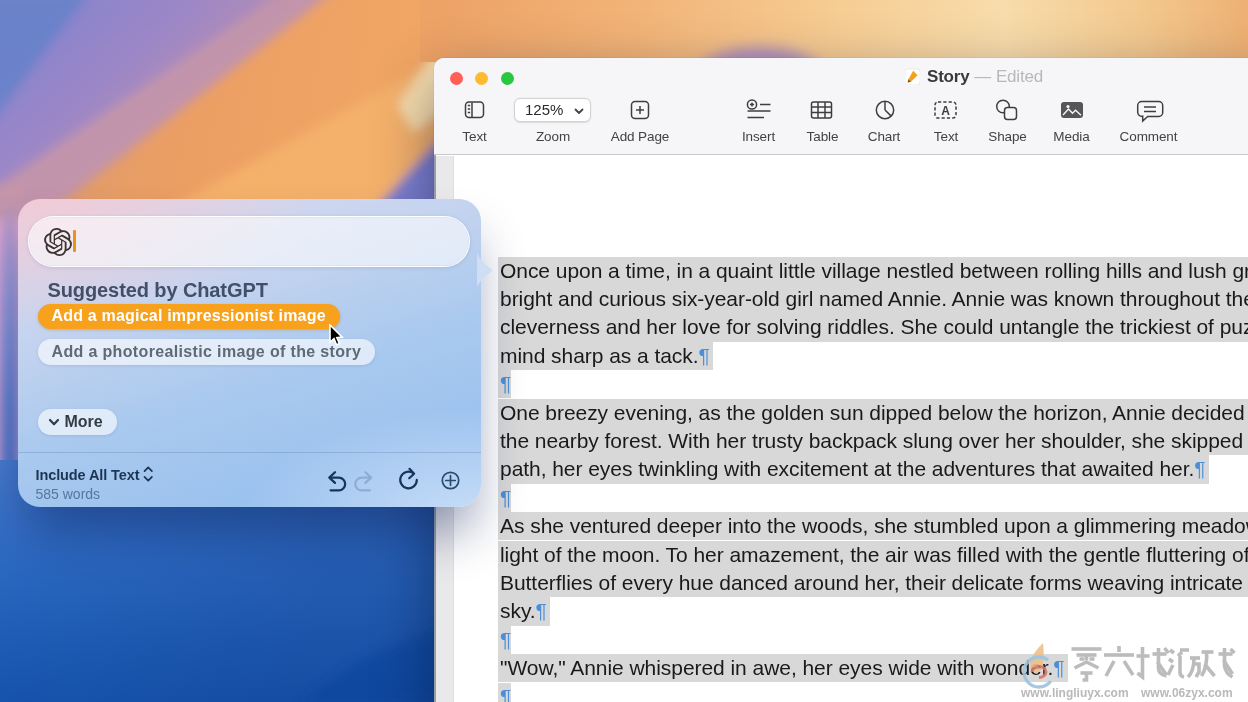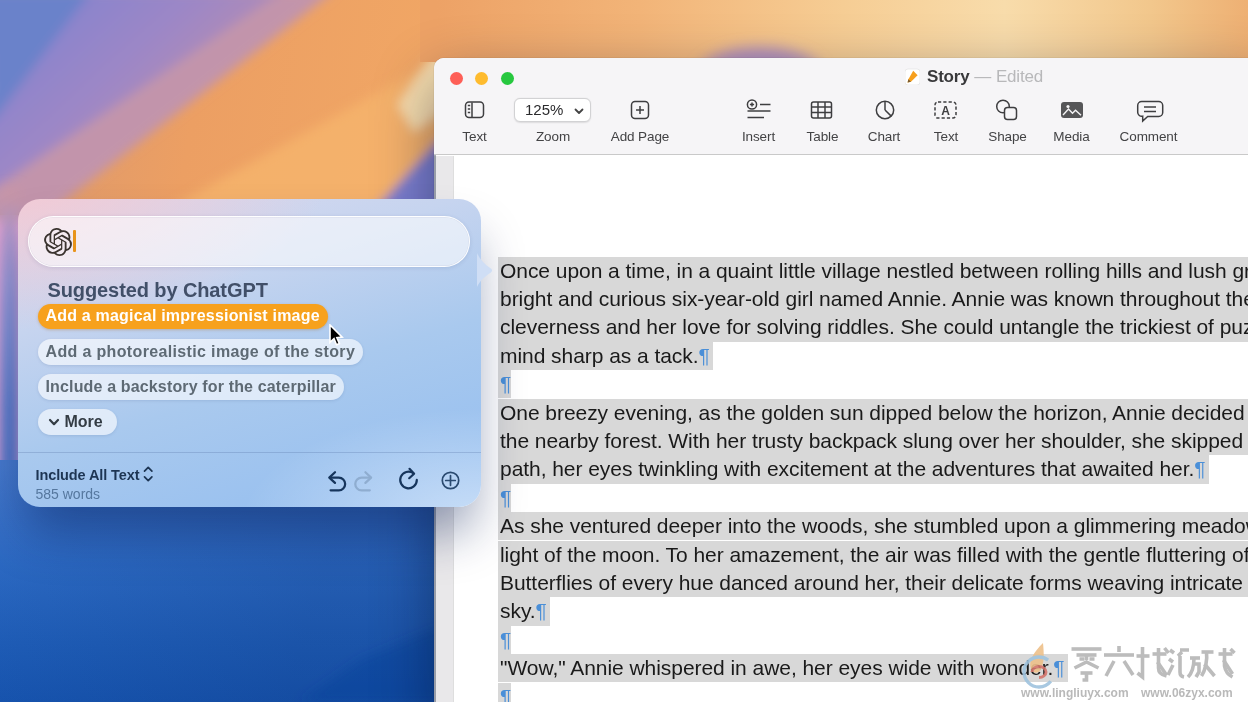--- a/index.html
+++ b/index.html
@@ -42,21 +42,21 @@
       linear-gradient(163deg,#dcdaee 0%, #c6d4ef 30%, #a9c9ee 58%, #92bdf0 100%);
     box-shadow:0 32px 50px -8px rgba(0,25,80,.42);}
   #inpill{position:absolute;left:10px;top:17px;width:442px;height:51px;border-radius:26px;
     background:rgba(255,255,255,.58);border:1px solid rgba(255,255,255,.9);
     box-shadow:0 1px 4px rgba(60,70,120,.14), inset 0 0 0 .5px rgba(130,130,160,.15);}
   #ailogo{position:absolute;left:15px;top:10.5px;}
   #cursorbar{position:absolute;left:43.5px;top:13px;width:3px;height:22px;background:#e8941c;border-radius:1px;}
   #phtext{position:absolute;left:49.5px;top:12.5px;font-size:19.5px;color:#a5a1a9;letter-spacing:0;}
   #sugg{position:absolute;left:29.5px;top:80px;font-size:20px;font-weight:700;color:#414f68;letter-spacing:-0.1px;}
   .spill{position:absolute;left:19.5px;height:25.5px;border-radius:13px;font-size:16px;font-weight:700;
-    display:flex;align-items:center;padding:0 8px;letter-spacing:0.2px;white-space:nowrap;}
+    display:flex;align-items:center;padding:0 14px;letter-spacing:0.2px;white-space:nowrap;}
   .wpill{background:rgba(255,255,255,.62);color:#5e6a74;box-shadow:0 1px 3px rgba(60,80,130,.15);}
   #sp1{top:104.5px;background:#f7a11d;color:#fff;box-shadow:0 1px 3px rgba(160,90,0,.3);}
   #sp2{top:140px;letter-spacing:.35px;}
   #sp3{top:175px;letter-spacing:.15px;}
   #spmore{top:210px;color:#333c44;padding:0 14px 0 9px;letter-spacing:0;}
   #divider{position:absolute;left:0;top:252.5px;width:100%;height:1px;background:rgba(70,100,150,.25);}
   #iat{position:absolute;left:17.5px;top:267.5px;font-size:14.5px;font-weight:600;color:#1d3553;letter-spacing:-0.1px;}
   #words{position:absolute;left:17.5px;top:286.5px;font-size:14px;color:#55779e;}
 </style>
 </head>
@@ -249,21 +249,20 @@
   <div id="pop">
     <div id="inpill">
       <svg id="ailogo" width="28" height="28" viewBox="0 0 24 24">
           <path fill="#3b3430" d="M22.2819 9.8211a5.9847 5.9847 0 0 0-.5157-4.9108 6.0462 6.0462 0 0 0-6.5098-2.9A6.0651 6.0651 0 0 0 4.9807 4.1818a5.9847 5.9847 0 0 0-3.9977 2.9 6.0462 6.0462 0 0 0 .7427 7.0966 5.98 5.98 0 0 0 .511 4.9107 6.051 6.051 0 0 0 6.5146 2.9001A5.9847 5.9847 0 0 0 13.2599 24a6.0557 6.0557 0 0 0 5.7718-4.2058 5.9894 5.9894 0 0 0 3.9977-2.9001 6.0557 6.0557 0 0 0-.7475-7.073zM13.2599 22.4311a4.4755 4.4755 0 0 1-2.8764-1.0408l.1419-.0804 4.7783-2.7582a.7948.7948 0 0 0 .3927-.6813v-6.7369l2.02 1.1686a.071.071 0 0 1 .038.052v5.5826a4.504 4.504 0 0 1-4.4945 4.4944zm-9.6607-4.1254a4.4708 4.4708 0 0 1-.5346-3.0137l.142.0852 4.783 2.7582a.7712.7712 0 0 0 .7806 0l5.8428-3.3685v2.3324a.0804.0804 0 0 1-.0332.0615L9.74 19.9502a4.4992 4.4992 0 0 1-6.1408-1.6445zM2.3408 7.8956a4.485 4.485 0 0 1 2.3655-1.9728V11.6a.7664.7664 0 0 0 .3879.6765l5.8144 3.3543-2.0201 1.1685a.0757.0757 0 0 1-.071 0l-4.8303-2.7865A4.504 4.504 0 0 1 2.3408 7.8956zm16.5963 3.8558L13.1038 8.364 15.1192 7.2a.0757.0757 0 0 1 .071 0l4.8303 2.7913a4.4944 4.4944 0 0 1-.6765 8.1042v-5.6772a.79.79 0 0 0-.407-.667zm2.0107-3.0231l-.142-.0852-4.7735-2.7818a.7759.7759 0 0 0-.7854 0L9.409 9.2297V6.8974a.0662.0662 0 0 1 .0284-.0615l4.8303-2.7866a4.4992 4.4992 0 0 1 6.6802 4.66zM8.3065 12.863l-2.02-1.1638a.0804.0804 0 0 1-.038-.0567V6.0742a4.4992 4.4992 0 0 1 7.3757-3.4537l-.142.0805L8.704 5.459a.7948.7948 0 0 0-.3927.6813zm1.0976-2.3654l2.602-1.4998 2.6069 1.4998v2.9994l-2.5974 1.4997-2.6067-1.4997Z"></path>
         </svg>
       <div id="cursorbar"></div>
     </div>
     <div id="sugg">Suggested by ChatGPT</div>
     <div class="spill" id="sp1">Add a magical impressionist image</div>
     <div class="spill wpill" id="sp2">Add a photorealistic image of the story</div>
-    <div class="spill wpill" id="sp3">Include a backstory for the caterpillar</div>
     <div class="spill wpill" id="spmore"><svg width="14" height="14" viewBox="0 0 14 14" style="margin-right:4px">
           <path d="M3 5 L7 9.2 L11 5" stroke="#333c44" stroke-width="2.2" fill="none" stroke-linecap="round" stroke-linejoin="round"></path>
         </svg>More</div>
     <div id="divider"></div>
     <div id="iat">Include All Text</div>
     <div id="words">585 words</div>
     <svg id="bicons" width="463" height="308" viewBox="0 0 463 308" style="position:absolute;left:0;top:0;pointer-events:none" fill="none" stroke-linecap="round" stroke-linejoin="round">
 
       <g stroke="#1d3553" stroke-width="1.7">
           <path d="M126.5 272.2 l3.7-3.9 3.7 3.9"></path>

